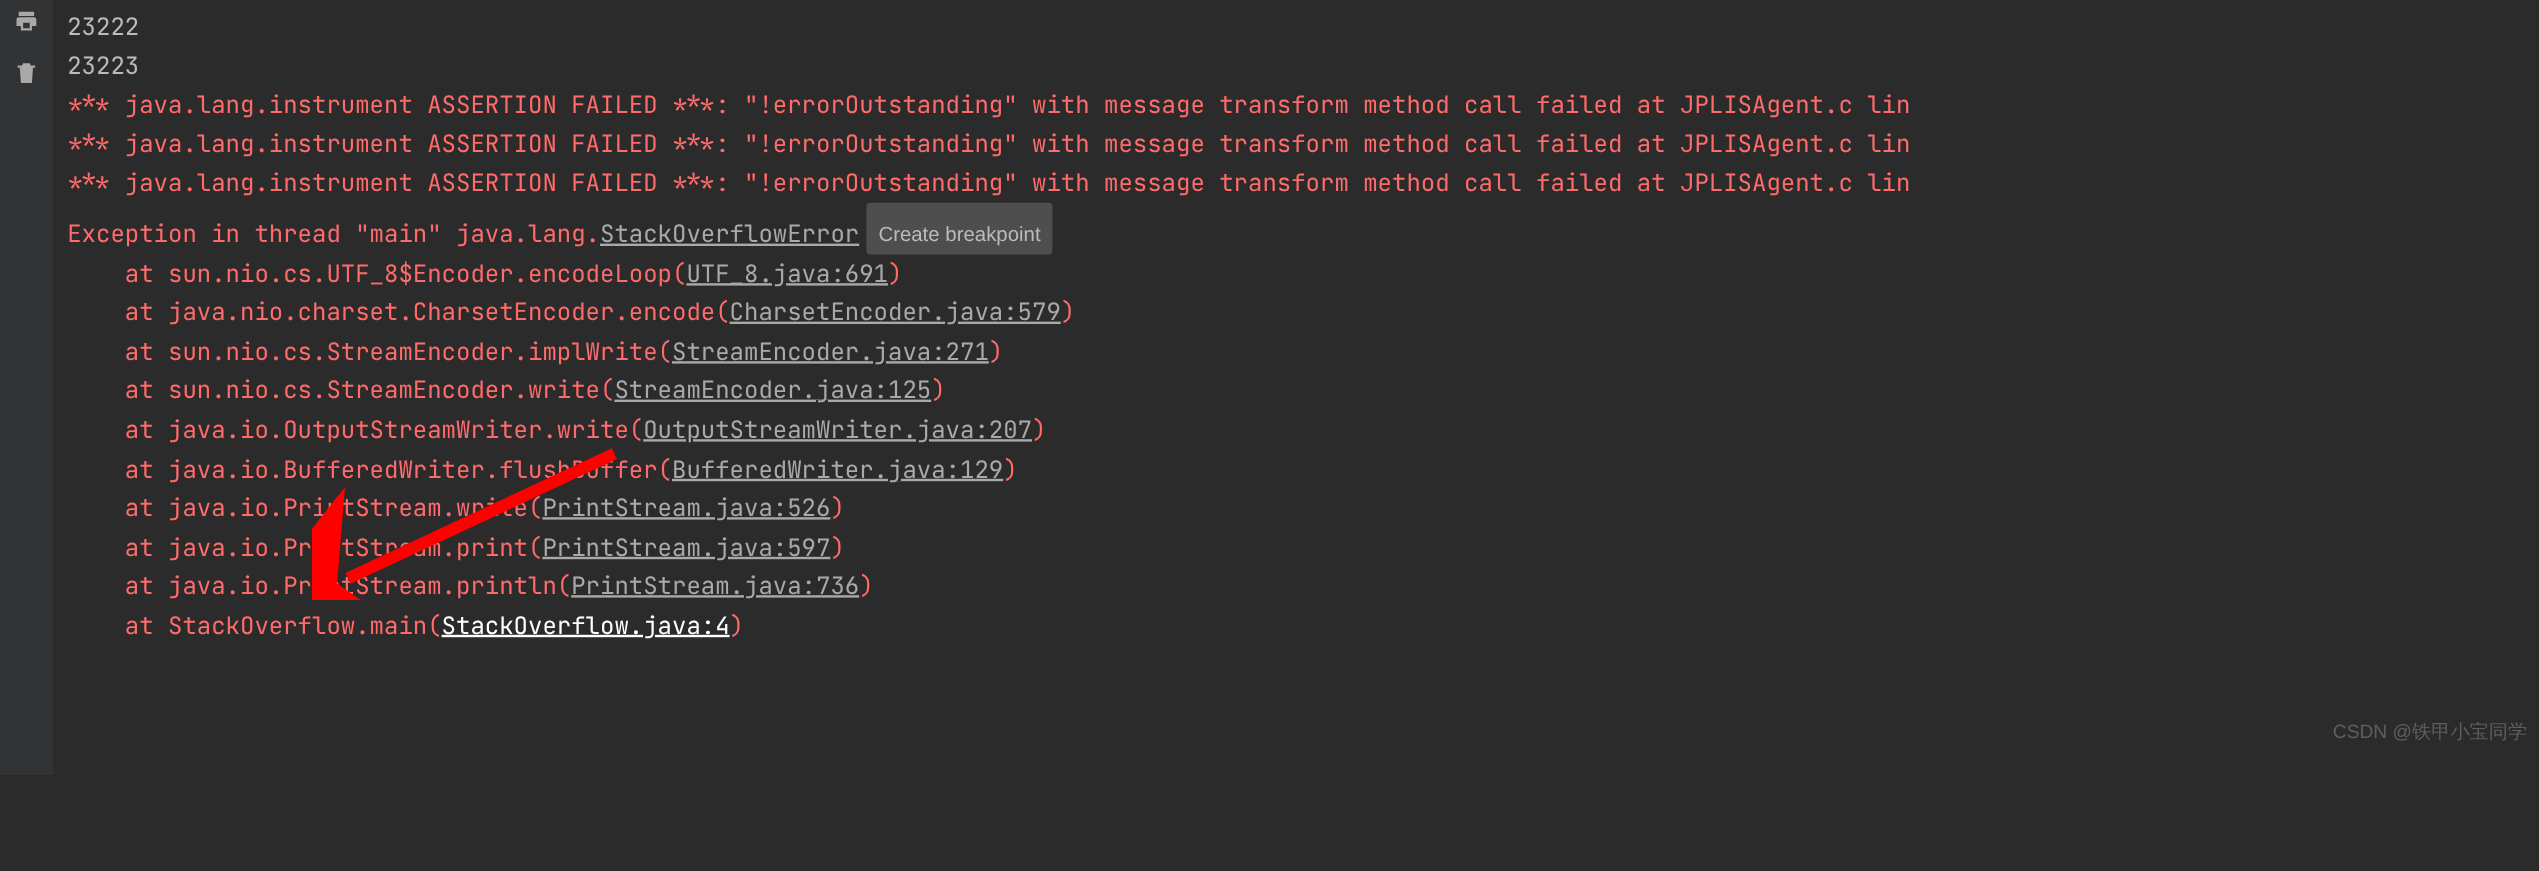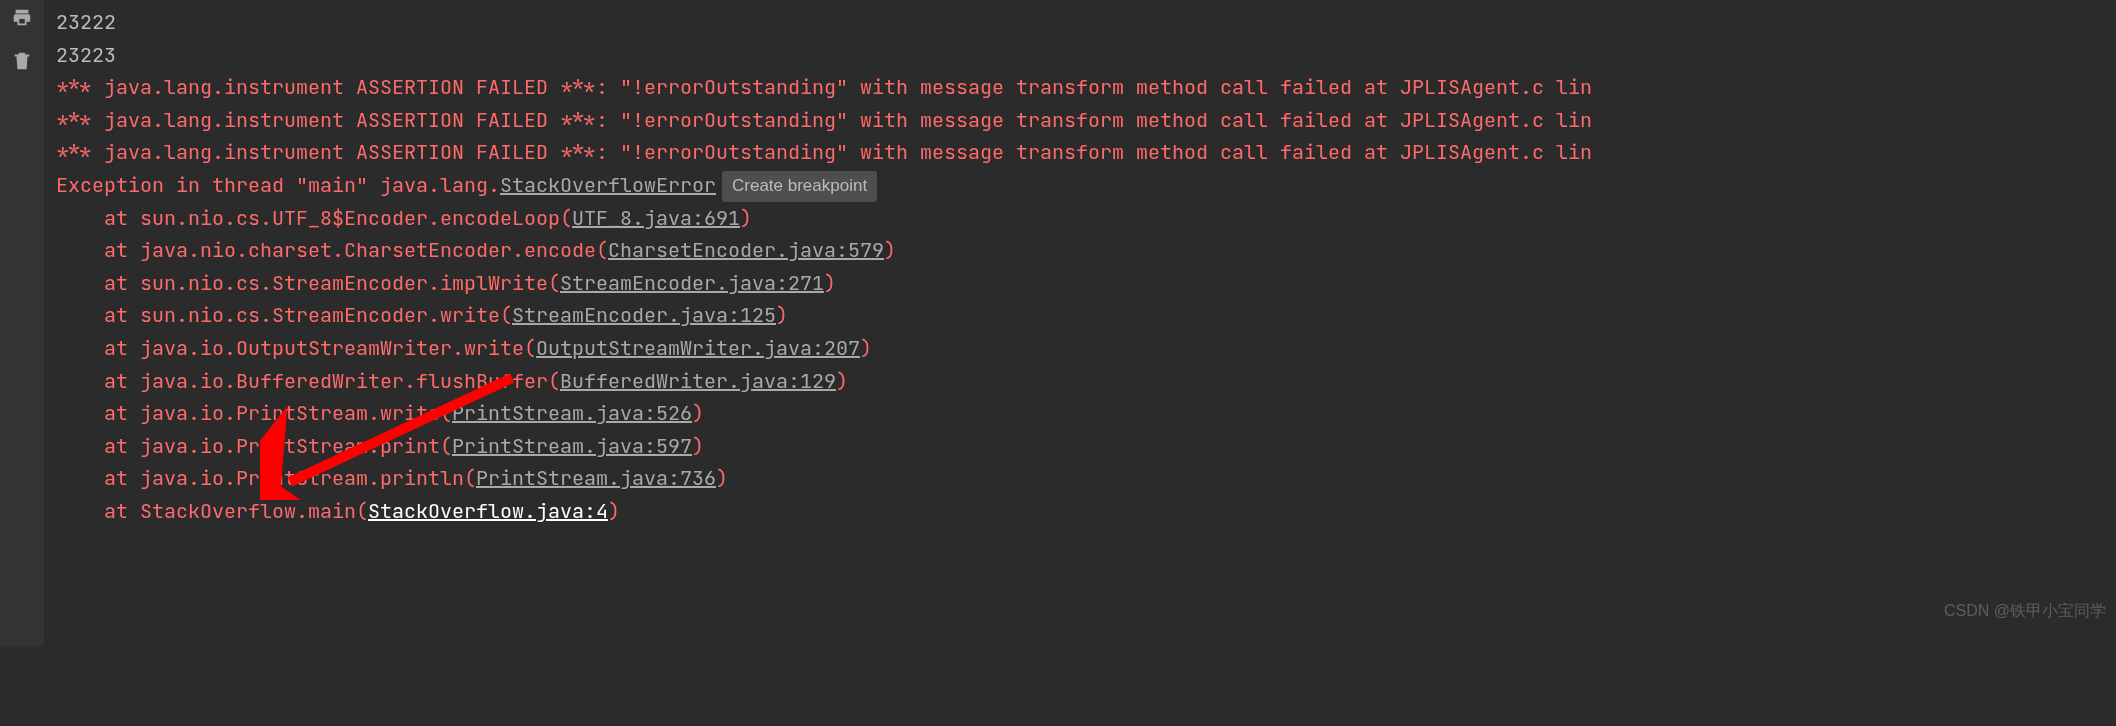--- a/index.html
+++ b/index.html
@@ -12,21 +12,21 @@
   .gutter svg{width:22px;height:22px;fill:#a9a9a9;cursor:pointer;}
   .console{position:absolute;left:44px;right:0;top:0;bottom:0;
     padding:6px 12px 6px 12px;white-space:pre;overflow:hidden;}
   .line{display:block;white-space:pre;}
   .out{color:#bbbbbb;}
   .err{color:#ff6b6b;margin-top:42px;}
   .link{color:#a9a9a9;text-decoration:underline;cursor:pointer;}
   .link-blue{color:#ffffff;text-decoration:underline;cursor:pointer;}
   .hint{display:inline-block;background:#4e4e4e;color:#bbbbbb;
     font-family:-apple-system,BlinkMacSystemFont,"Segoe UI",sans-serif;
-    font-size:17px;padding:1px 10px 2px 10px;border-radius:3px;
+    font-size:17px;padding:13px 10px 2px 10px;border-radius:3px;
     margin-left:6px;vertical-align:1px;cursor:pointer;}
   .watermark{position:absolute;right:10px;bottom:22px;color:#5e5e5e;
     font-family:-apple-system,BlinkMacSystemFont,"Segoe UI",sans-serif;
     font-size:16px;}
   
   .arrow{position:absolute;pointer-events:none;}
 </style>
 </head>
 <body>
 <div class="viewport">

